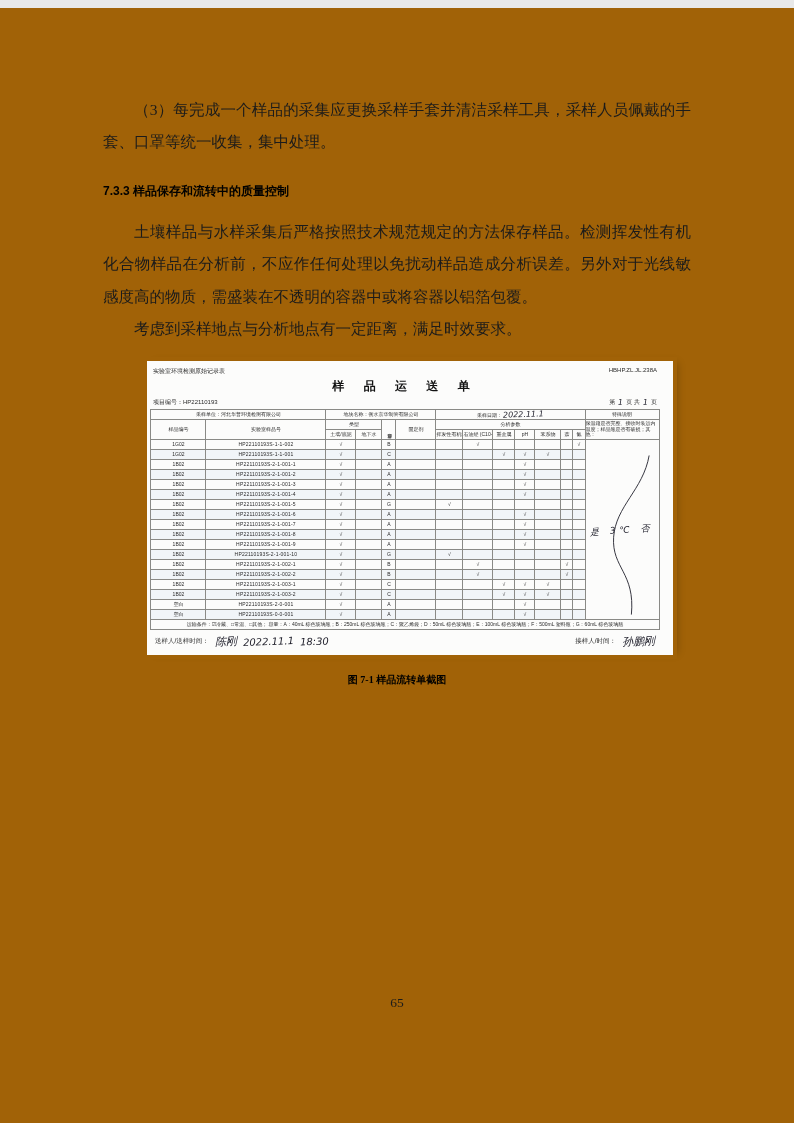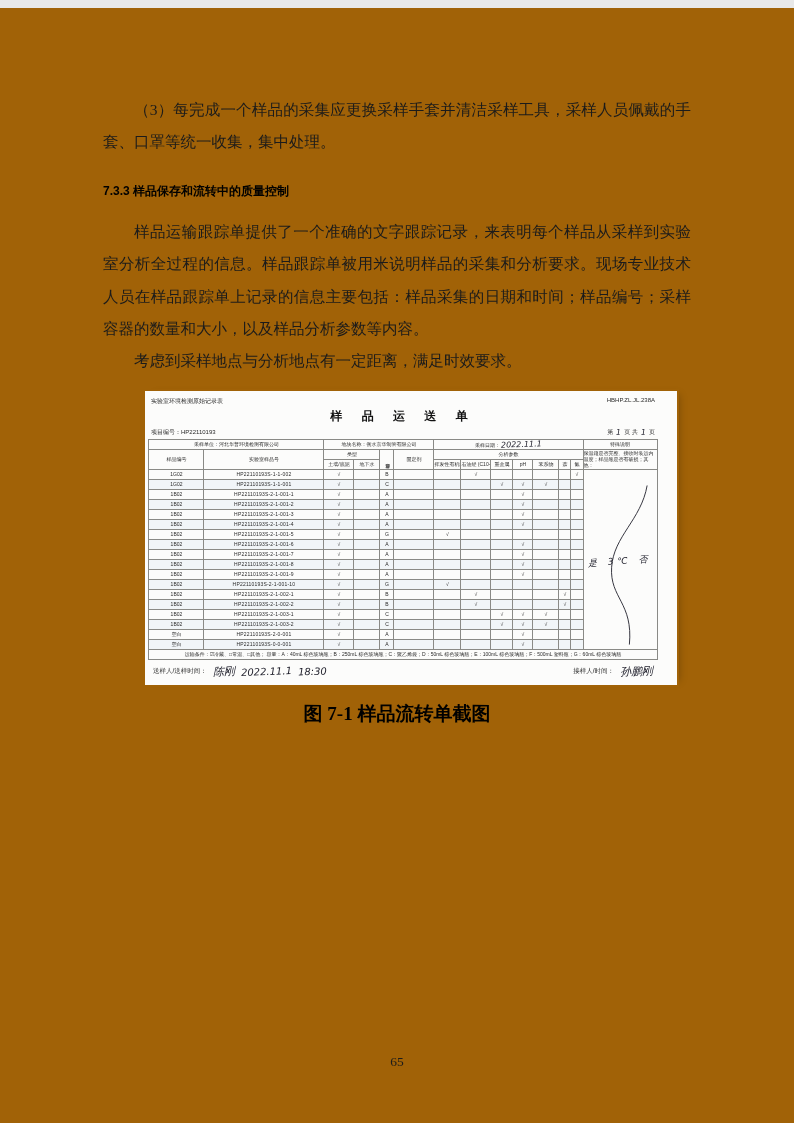--- a/index.html
+++ b/index.html
@@ -21,23 +21,23 @@
     font-size:12px;font-weight:bold;line-height:1.3;
     margin:26px 0 16px 0;
     font-family:"Liberation Sans","DejaVu Sans",sans-serif;
     color:#000;
   }
   
   .form-wrap{
     margin:12px 0 0 40px;
     width:512px;
     background:#fcfcfb;
-    border:2px solid #a16207;
+    border:4px solid #a16207;
     box-shadow:6px 0 8px -6px rgba(0,0,0,.25);
-    padding:5px 18px 4px 2px;
+    padding:5px 12px 4px 2px;
     font-family:"Liberation Sans","DejaVu Sans",sans-serif;
     color:#2a2a2a;
   }
   .form-topline{display:flex;justify-content:space-between;font-size:6px;padding:1px 4px;}
   .form-title{text-align:center;font-size:12px;font-weight:bold;letter-spacing:8px;margin:1px 0 3px 0;color:#111;}
   .form-metaline{display:flex;justify-content:space-between;align-items:flex-end;font-size:6px;padding:0 4px 2px 4px;}
   .pageline{display:flex;gap:3px;align-items:flex-end;}
   .hw{
     font-style:italic;
     font-family:"DejaVu Sans","Liberation Sans",sans-serif;
@@ -71,39 +71,39 @@
   tfoot td{height:12px;font-size:4.6px;text-align:left;padding:0 3px;white-space:nowrap;}
   .form-signline{
     display:flex;justify-content:space-between;align-items:center;
     font-size:6.5px;padding:4px 6px 2px 6px;
   }
   .sig-group{display:flex;align-items:center;gap:6px;}
   .hw-name{font-size:11px;}
   .hw-date{font-size:10px;}
   
   .figure-caption{
-    text-align:center;font-weight:bold;font-size:19px;
+    text-align:center;font-weight:bold;font-size:10px;
     margin-top:14px;color:#000;
   }
   .page-number{
-    position:absolute;top:1046px;left:0;right:0;
+    position:absolute;top:987px;left:0;right:0;
     text-align:center;font-size:13.5px;
   }
 </style>
 </head>
 <body>
 
 <div class="page">
   <div class="content">
 
     <p class="body-para">（3）每完成一个样品的采集应更换采样手套并清洁采样工具，采样人员佩戴的手套、口罩等统一收集，集中处理。</p>
 
     <h2 class="section-heading">7.3.3 样品保存和流转中的质量控制</h2>
 
-    <p class="body-para">样品运输跟踪单提供了一个准确的文字跟踪记录，来表明每个样品从采样到实验室分析全过程的信息。样品跟踪单被用米说明样品的采集和分析要求。现场专业技术人员在样品跟踪单上记录的信息主要包括：样品采集的日期和时间；样品编号；采样容器的数量和大小，以及样品分析参数等内容。</p>
+    <p class="body-para">土壤样品与水样采集后严格按照技术规范规定的方法保存样品。检测挥发性有机化合物样品在分析前，不应作任何处理以免扰动样品造成分析误差。另外对于光线敏感度高的物质，需盛装在不透明的容器中或将容器以铝箔包覆。</p>
     <p class="body-para">考虑到采样地点与分析地点有一定距离，满足时效要求。</p>
 
     <div class="form-wrap">
       <div class="form-topline">
         <span>实验室环境检测原始记录表</span>
         <span>HBHP.ZL.JL.238A</span>
       </div>
       <div class="form-title">样 品 运 送 单</div>
       <div class="form-metaline">
         <span>项目编号：HP22110193</span>

